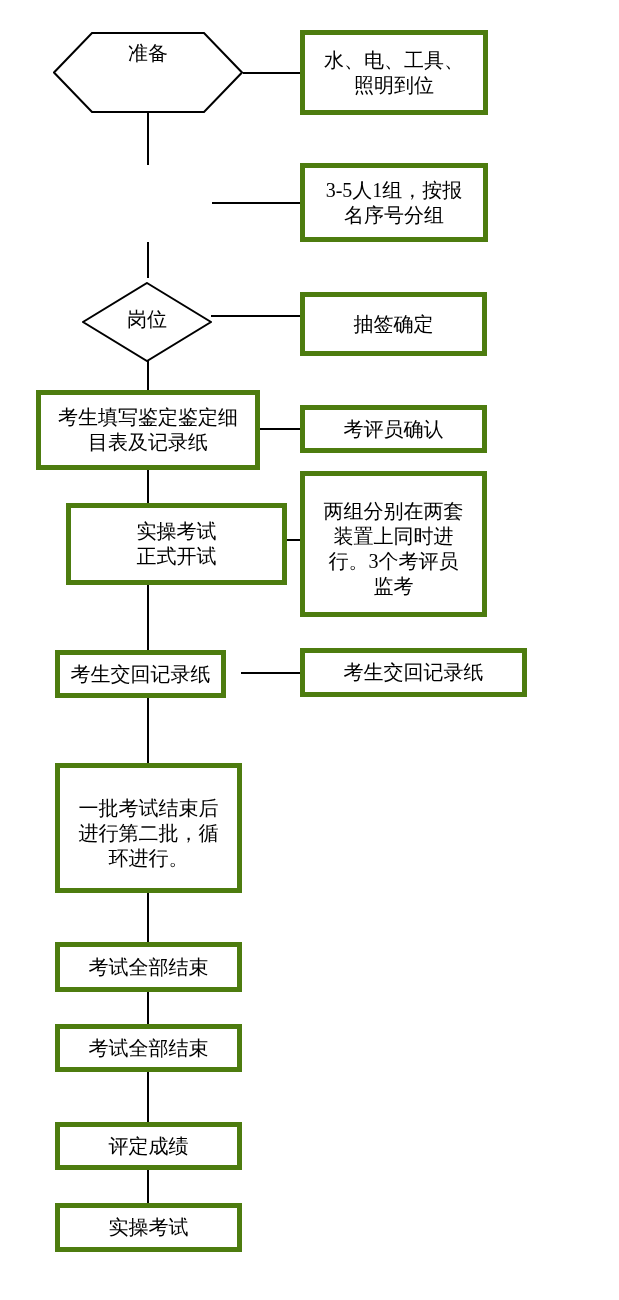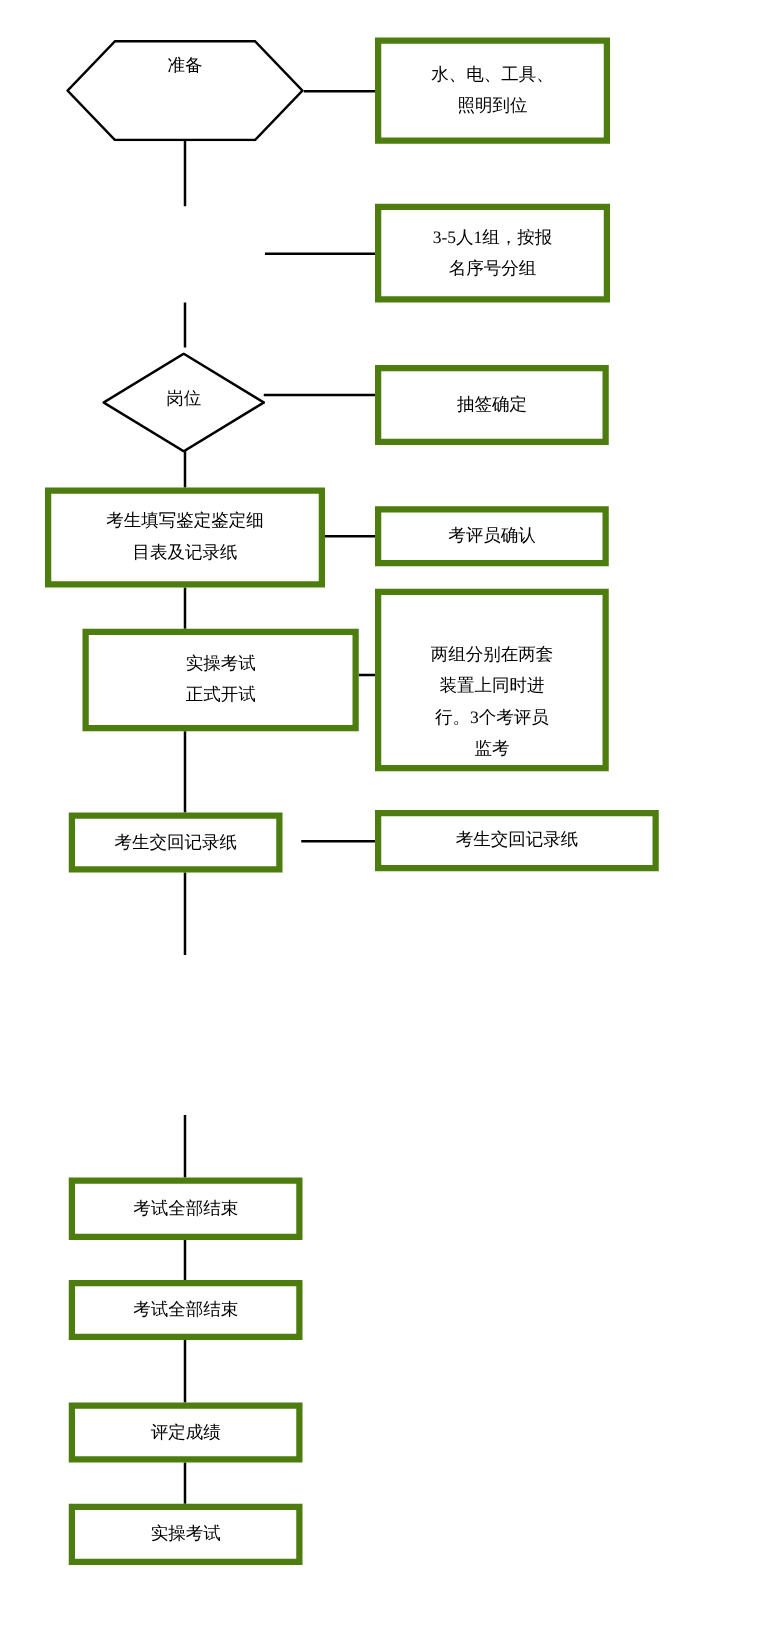--- a/index.html
+++ b/index.html
@@ -16,29 +16,29 @@
     color: #000000;
     overflow: hidden;
   }
   .node {
     position: absolute;
     box-sizing: border-box;
     display: flex;
     align-items: center;
     justify-content: center;
     text-align: center;
-    font-size: 14px;
+    font-size: 20px;
     line-height: 25px;
   }
   .rect {
     border: 5px solid #4d7c0f;
     background: #ffffff;
   }
   .top-align {
-    align-items: flex-end;
+    align-items: center;
   }
   .shape-svg {
     position: absolute;
     left: 0; top: 0;
     width: 100%;
     height: 100%;
   }
   .shape-svg polygon {
     fill: #ffffff;
     stroke: #000000;
@@ -129,20 +129,25 @@
   </div>
 
   <div class="node rect" style="left:55px; top:650px; width:171px; height:48px">
     <span class="lbl">考生交回记录纸</span>
   </div>
 
   <div class="node rect" style="left:300px; top:648px; width:227px; height:49px">
     <span class="lbl">考生交回记录纸</span>
   </div>
 
+  <div class="node rect top-align" style="left:55px; top:763px; width:187px; height:130px; padding-top:11px">
+    <span class="lbl">一批考试结束后
+进行第二批，循
+环进行。</span>
+  </div>
 
   <div class="node rect" style="left:55px; top:942px; width:187px; height:50px">
     <span class="lbl">考试全部结束</span>
   </div>
 
   <div class="node rect" style="left:55px; top:1024px; width:187px; height:48px">
     <span class="lbl">考试全部结束</span>
   </div>
 
   <div class="node rect" style="left:55px; top:1122px; width:187px; height:48px">

